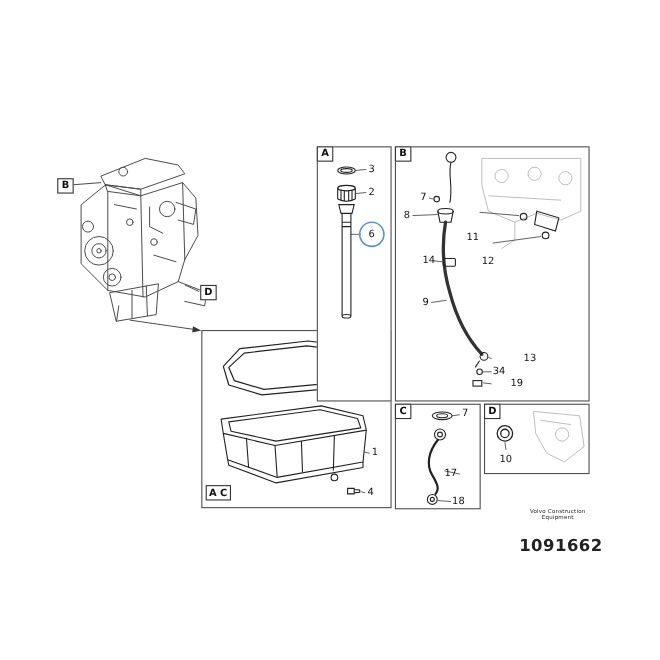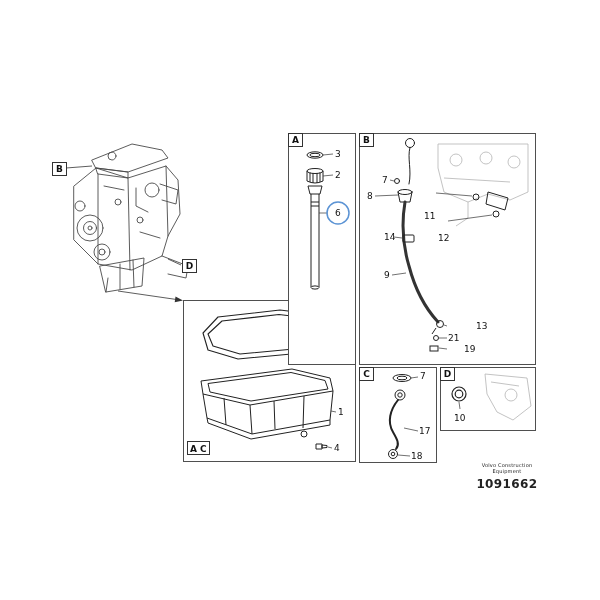--- a/index.html
+++ b/index.html
@@ -12,21 +12,21 @@
   .corner-label { position:absolute; left:-1px; top:-1px; border:1px solid #333; background:#fff;
                   font-size:9px; font-weight:bold; color:#111; height:14px; min-width:15px;
                   display:flex; align-items:center; justify-content:center; padding:0 2px; z-index:4; }
   .bottom-label { top:auto; left:3px; bottom:6px;align-items:flex-end; }
   .co { position:absolute; font-size:9px; line-height:1; color:#111; z-index:3; }
   .ref-box { position:absolute; border:1px solid #333; background:#fff; width:15px; height:14px;
              font-size:9px; font-weight:bold; color:#111; display:flex; align-items:center;
              justify-content:center; z-index:5; }
   .brand { position:absolute; left:472px; top:462px; width:70px; text-align:center; color:#222; z-index:5; }
   .brand .line { font-size:5px; line-height:1.25; letter-spacing:0.2px; }
-  .brand .num { font-size:12px; font-weight:bold; margin-top:2px; letter-spacing:0.4px; }
+  .brand .num { font-size:15px; font-weight:bold; margin-top:12px; letter-spacing:0.4px; }
   svg { display:block; }
 </style>
 </head>
 <body>
 
 <div id="canvas">
 
   <svg class="bg-art" width="600" height="600" viewBox="0 0 600 600">
     <g fill="none" stroke="#4a4a4a" stroke-width="0.9" stroke-linejoin="round" stroke-linecap="round" transform="translate(40,128)">
       <path d="M52,32 L92,16 L122,22 L128,30 L88,44 L56,40 Z"></path>
@@ -173,21 +173,21 @@
         <path d="M87,215 L79,214"></path>
       </g>
     </svg>
     <span class="co" style="left:22px; top:42px;">7</span>
     <span class="co" style="left:7px;  top:58px;">8</span>
     <span class="co" style="left:64px; top:55px;margin-top:23px;">11</span>
     <span class="co" style="left:78px; top:100px;">12</span>
     <span class="co" style="left:24px; top:99px;">14</span>
     <span class="co" style="left:24px; top:137px;">9</span>
     <span class="co" style="left:88px; top:188px;margin-left:28px;">13</span>
-    <span class="co" style="left:88px; top:200px;">21</span>
+    <span class="co" style="left:88px; top:200px;">34</span>
     <span class="co" style="left:88px; top:211px;margin-left:16px;">19</span>
     <div class="corner-label">
       <span>B</span>
     </div>
   </div>
 
   <div class="panel" style="left:359px; top:367px; width:78px; height:96px;">
     <svg width="78" height="96" viewBox="0 0 78 96">
       <g fill="none" stroke="#222" stroke-width="1">
         <ellipse cx="42" cy="10" rx="9" ry="3.5"></ellipse>
@@ -198,21 +198,21 @@
         <circle cx="33" cy="86" r="4.5"></circle>
         <circle cx="33" cy="86" r="1.8"></circle>
       </g>
       <g stroke="#333" stroke-width="0.7" fill="none">
         <path d="M51,10 L58,9"></path>
         <path d="M58,63 L44,60"></path>
         <path d="M50,88 L38,87"></path>
       </g>
     </svg>
     <span class="co" style="left:60px; top:4px;">7</span>
-    <span class="co" style="left:59px; top:59px;">17</span>
+    <span class="co" style="left:44px; top:59px;">17</span>
     <span class="co" style="left:51px; top:84px;">18</span>
     <div class="corner-label">
       <span>C</span>
     </div>
   </div>
 
   <div class="panel" style="left:440px; top:367px; width:96px; height:64px;">
     <svg width="96" height="64" viewBox="0 0 96 64">
       <g fill="none" stroke="#b4b4b4" stroke-width="0.8" stroke-linejoin="round">
         <path d="M44,6 L86,10 L90,38 L72,52 L56,44 L46,26 Z"></path>

